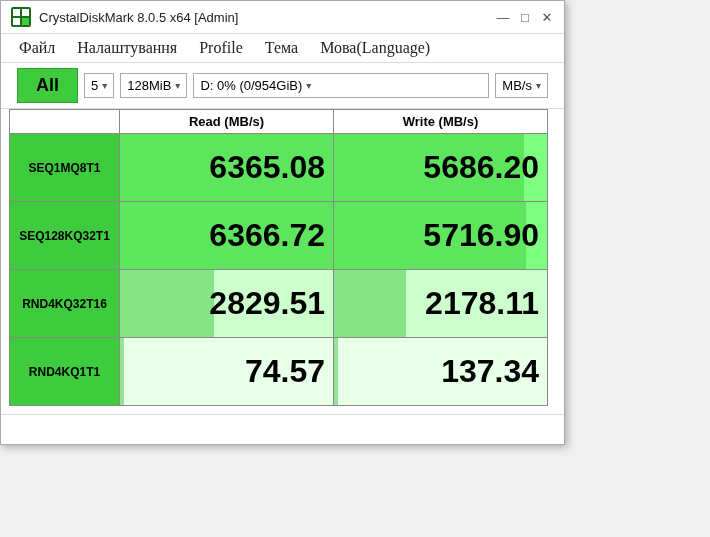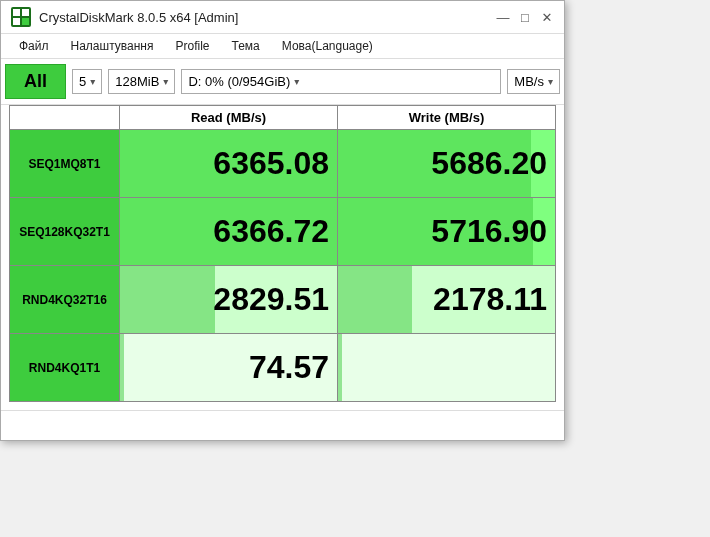--- a/index.html
+++ b/index.html
@@ -58,29 +58,30 @@
     }
     .menu-bar {
       display: flex;
       gap: 2px;
       padding: 2px 8px;
       border-bottom: 1px solid #ddd;
       background: #fff;
     }
     .menu-item {
       padding: 3px 10px;
-      font-size: 12px;
+      font-size: 16px;
       color: #222;
       cursor: pointer;
       border-radius: 3px;
+      font-family: Liberation Serif, serif;
     }
     .toolbar {
       display: flex;
       align-items: center;
-      padding: 5px 4px;
+      padding: 5px 16px;
       gap: 6px;
       background: #fff;
       border-bottom: 1px solid #ddd;
     }
     .all-btn {
       background: #3ecc3e;
       color: #000;
       font-weight: bold;
       font-size: 18px;
       border: 1px solid #2aa82a;
@@ -105,21 +106,21 @@
     }
     .drive-dropdown {
       flex: 1;
     }
     .unit-dropdown {}
     .bench-grid {
       display: grid;
       grid-template-columns: 110px 1fr 1fr;
       border-left: 1px solid #888;
       border-top: 1px solid #888;
-      margin: 0 8px 8px 8px;
+      margin: 0 16px 8px 8px;
     }
     .header-empty {
       border-right: 1px solid #888;
       border-bottom: 1px solid #888;
       background: #fff;
     }
     .col-header {
       background: #fff;
       text-align: center;
       font-size: 13px;
@@ -285,17 +286,18 @@
     <div class="row-label">
       <span>RND4K</span>
       <span>Q1T1</span>
     </div>
     <div class="bench-cell very-light-green-bg">
       <div class="bar" style="width:2%"></div>
       <span class="val">74.57</span>
     </div>
     <div class="bench-cell very-light-green-bg">
       <div class="bar" style="width:2%"></div>
+      <span class="val">137.34</span>
     </div>
   </div>
 
   <div class="bottom-bar"></div>
 </div>
 
 </body></html>

